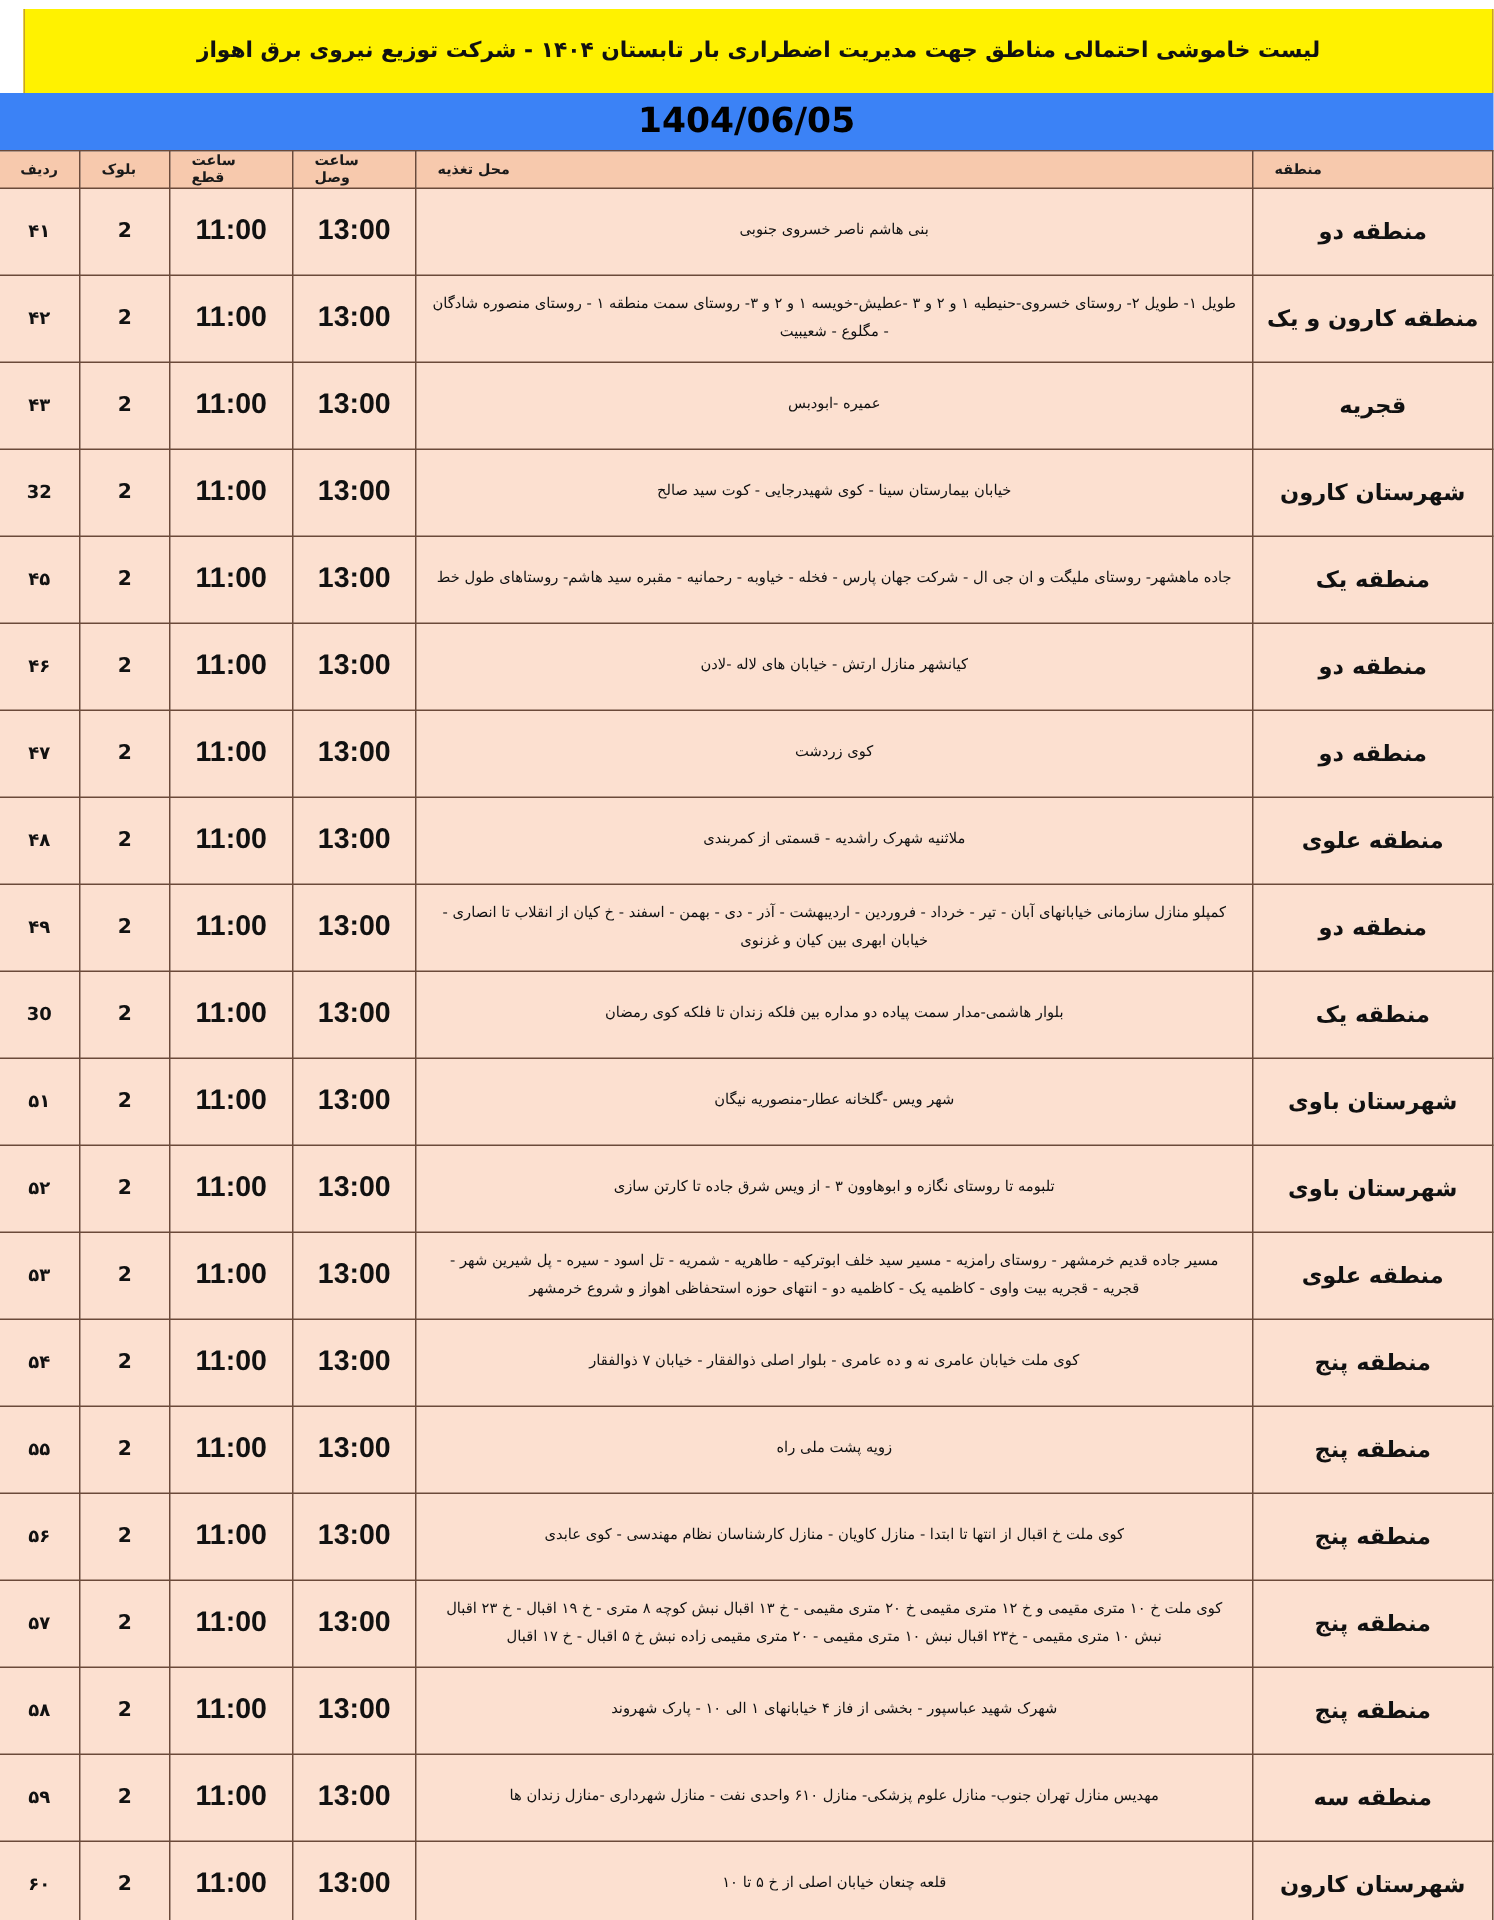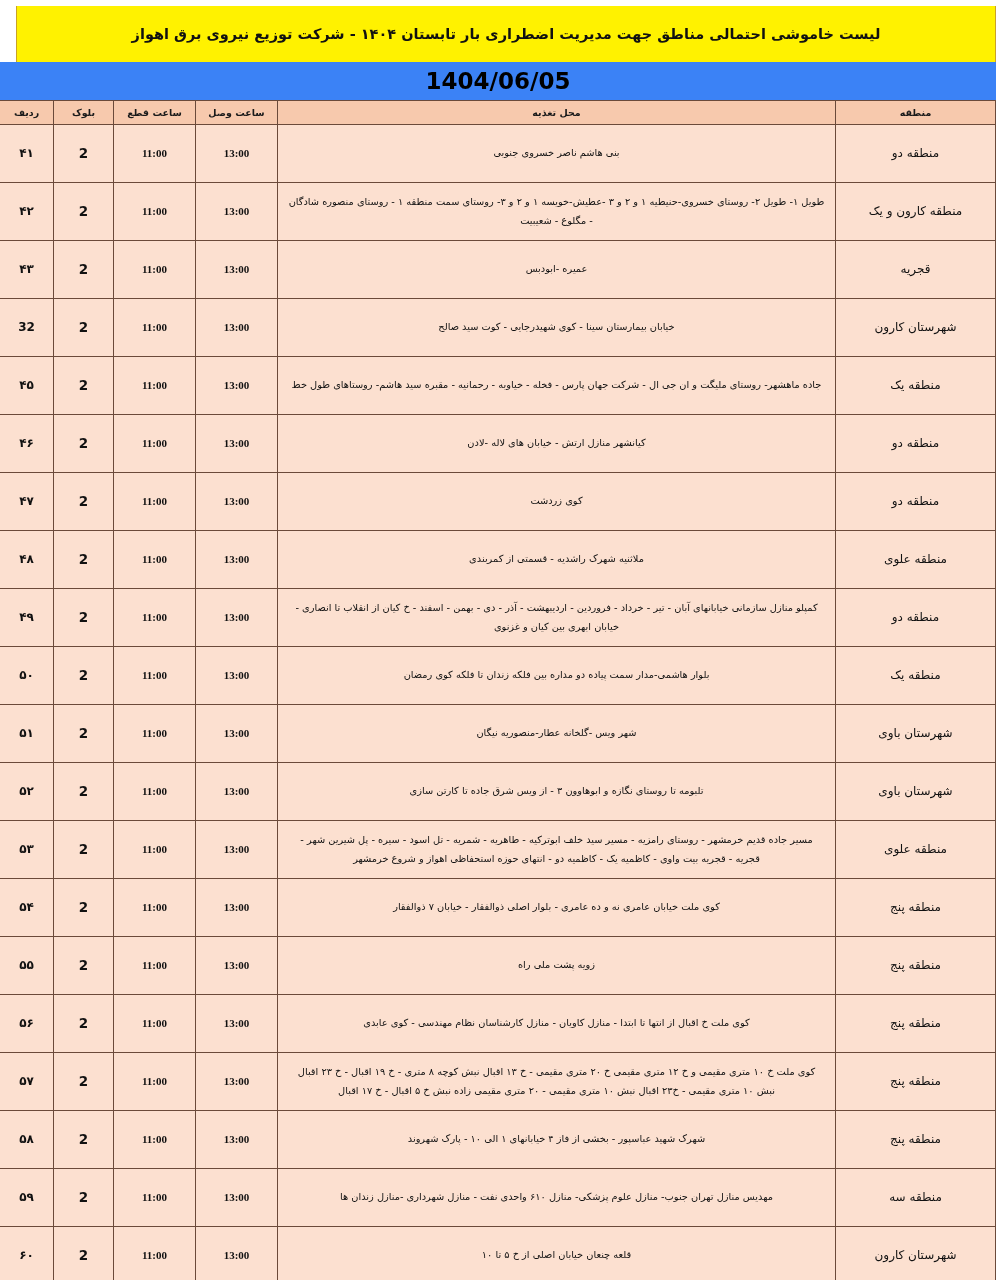--- a/index.html
+++ b/index.html
@@ -67,58 +67,58 @@
   table.outage col.c-mahal   { width: 558px; }
   table.outage col.c-mantaghe{ width: 160px; }
 
   table.outage thead th {
     background: #f7c9ad;
     border: 1px solid #6b4a3a;
     height: 24px;
     font-size: 9.5px;
     font-weight: bold;
     color: #1a1a1a;
-    text-align: center;
+    text-align: left;
     vertical-align: middle;
-    padding: 1px 4px;
+    padding: 1px 14px;
   }
   table.outage tbody td {
     background: #fce0d0;
     border: 1px solid #6b4a3a;
     font-size: 10px;
     color: #111111;
     text-align: center;
     vertical-align: middle;
     padding: 6px 6px;
     line-height: 1.7;
   }
   table.outage tbody td.num {
     font-weight: bold;
     font-size: 12px;
   }
   table.outage tbody td.time {
     font-weight: bold;
-    font-size: 11px;
+    font-size: 19px;
     direction: ltr;
-    font-family: Liberation Serif, serif;
+    font-family: Liberation Sans, sans-serif;
   }
   table.outage tbody td.block {
     font-weight: bold;
     font-size: 13.5px;
     direction: ltr;
   }
   table.outage tbody td.mahal {
     font-size: 9.8px;
     text-align: center;
     padding: 4px 10px;
     line-height: 1.85;
   }
   table.outage tbody td.mantaghe {
-    font-weight: normal;
-    font-size: 12px;
+    font-weight: bold;
+    font-size: 15px;
   }
   table.outage tbody tr { height: 58px; }
 </style>
 </head>
 <body>
 
 <div class="sheet">
 
   <div class="title-banner">
     <span class="title-text">لیست خاموشی احتمالی مناطق جهت مدیریت اضطراری بار تابستان ۱۴۰۴ - شرکت توزیع نیروی برق اهواز</span>
@@ -219,21 +219,21 @@
           <td class="time">11:00</td>
           <td class="block">2</td>
           <td class="num">۴۹</td>
         </tr>
         <tr>
           <td class="mantaghe">منطقه یک</td>
           <td class="mahal">بلوار هاشمی-مدار سمت پیاده دو مداره بین فلکه زندان تا فلکه کوی رمضان</td>
           <td class="time">13:00</td>
           <td class="time">11:00</td>
           <td class="block">2</td>
-          <td class="num">۵۰</td>
+          <td class="num">30</td>
         </tr>
         <tr>
           <td class="mantaghe">شهرستان باوی</td>
           <td class="mahal">شهر ویس -گلخانه عطار-منصوریه نیگان</td>
           <td class="time">13:00</td>
           <td class="time">11:00</td>
           <td class="block">2</td>
           <td class="num">۵۱</td>
         </tr>
         <tr>

